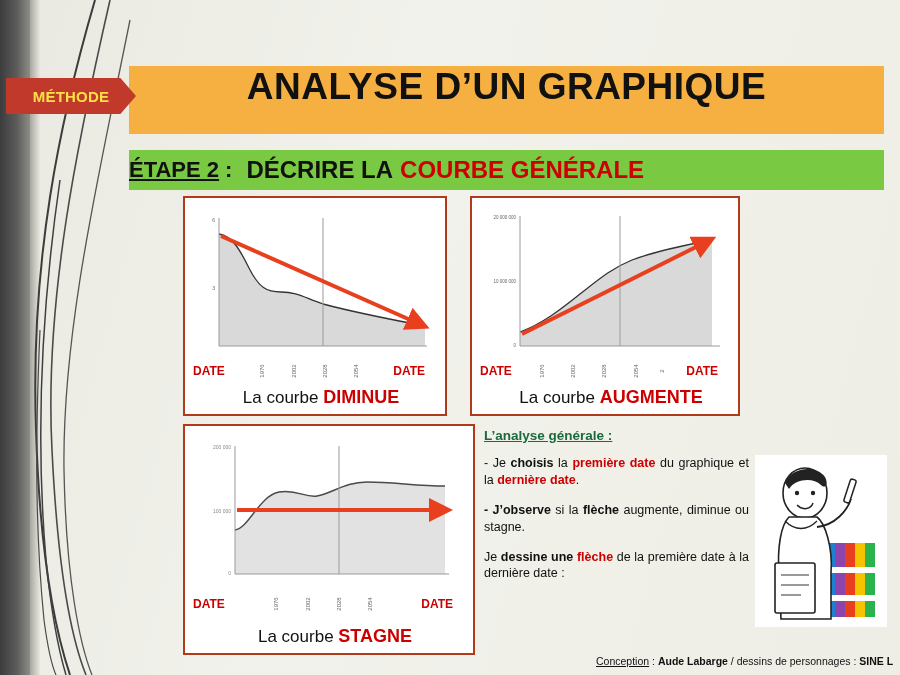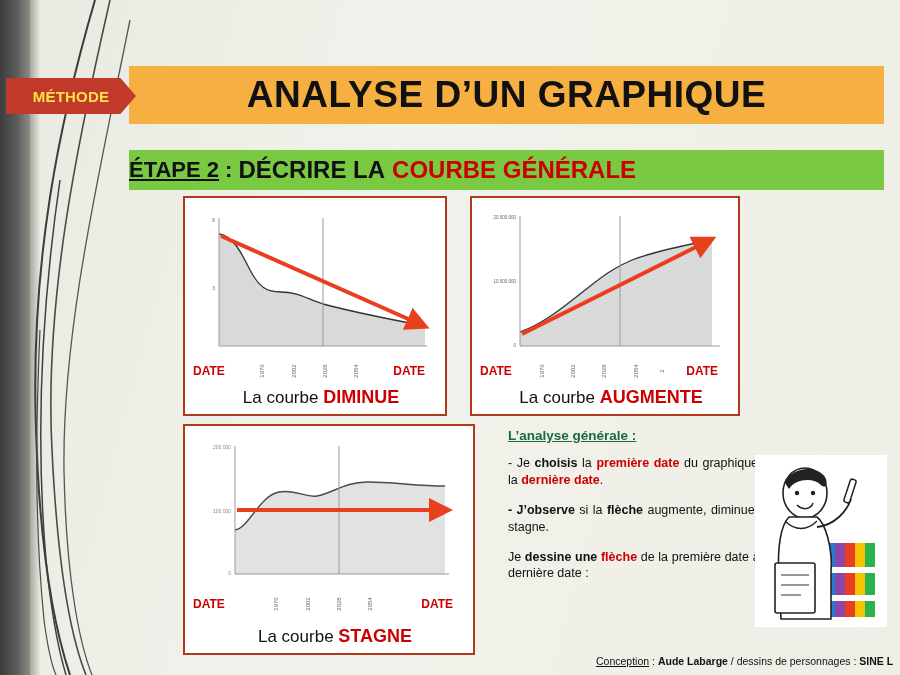--- a/index.html
+++ b/index.html
@@ -54,24 +54,23 @@
   }
   .method-tag span {
     color: #fde047;
     font-weight: bold;
     font-size: 15px;
     letter-spacing: .2px;
   }
   .title-bar {
     position: absolute;
     left: 129px; top: 66px;
-    width: 755px; height: 58px;
+    width: 755px; height: 68px;
     background: #f5b041;
     display: flex;
-    align-items: center;
     justify-content: center;
   }
   .title-bar span {
     font-size: 37px;
     font-weight: bold;
     color: #111111;
     letter-spacing: .5px;
   }
 
   
@@ -93,20 +92,21 @@
   .step-band .sep {
     font-size: 22px;
     font-weight: bold;
     color: #111111;
     margin: 0 6px;
   }
   .step-band .desc {
     font-size: 24px;
     font-weight: bold;
     color: #111111;
+    margin-left: 8px;
   }
   .step-band .red {
     font-size: 24px;
     font-weight: bold;
     color: #cc0000;
     margin-left: 7px;
   }
 
   
   .card {
@@ -164,21 +164,21 @@
   }
   .midgroup {
     display: flex;
     gap: 18px;
     align-items: center;
   }
 
   
   .analysis {
     position: absolute;
-    left: 508px; top: 428px;
+    left: 484px; top: 428px;
     width: 265px;
   }
   .analysis h4 {
     margin: 0 0 12px 0;
     font-size: 13.5px;
     font-weight: bold;
     color: #1a6b3c;
     text-decoration: underline;
   }
   .analysis p {

